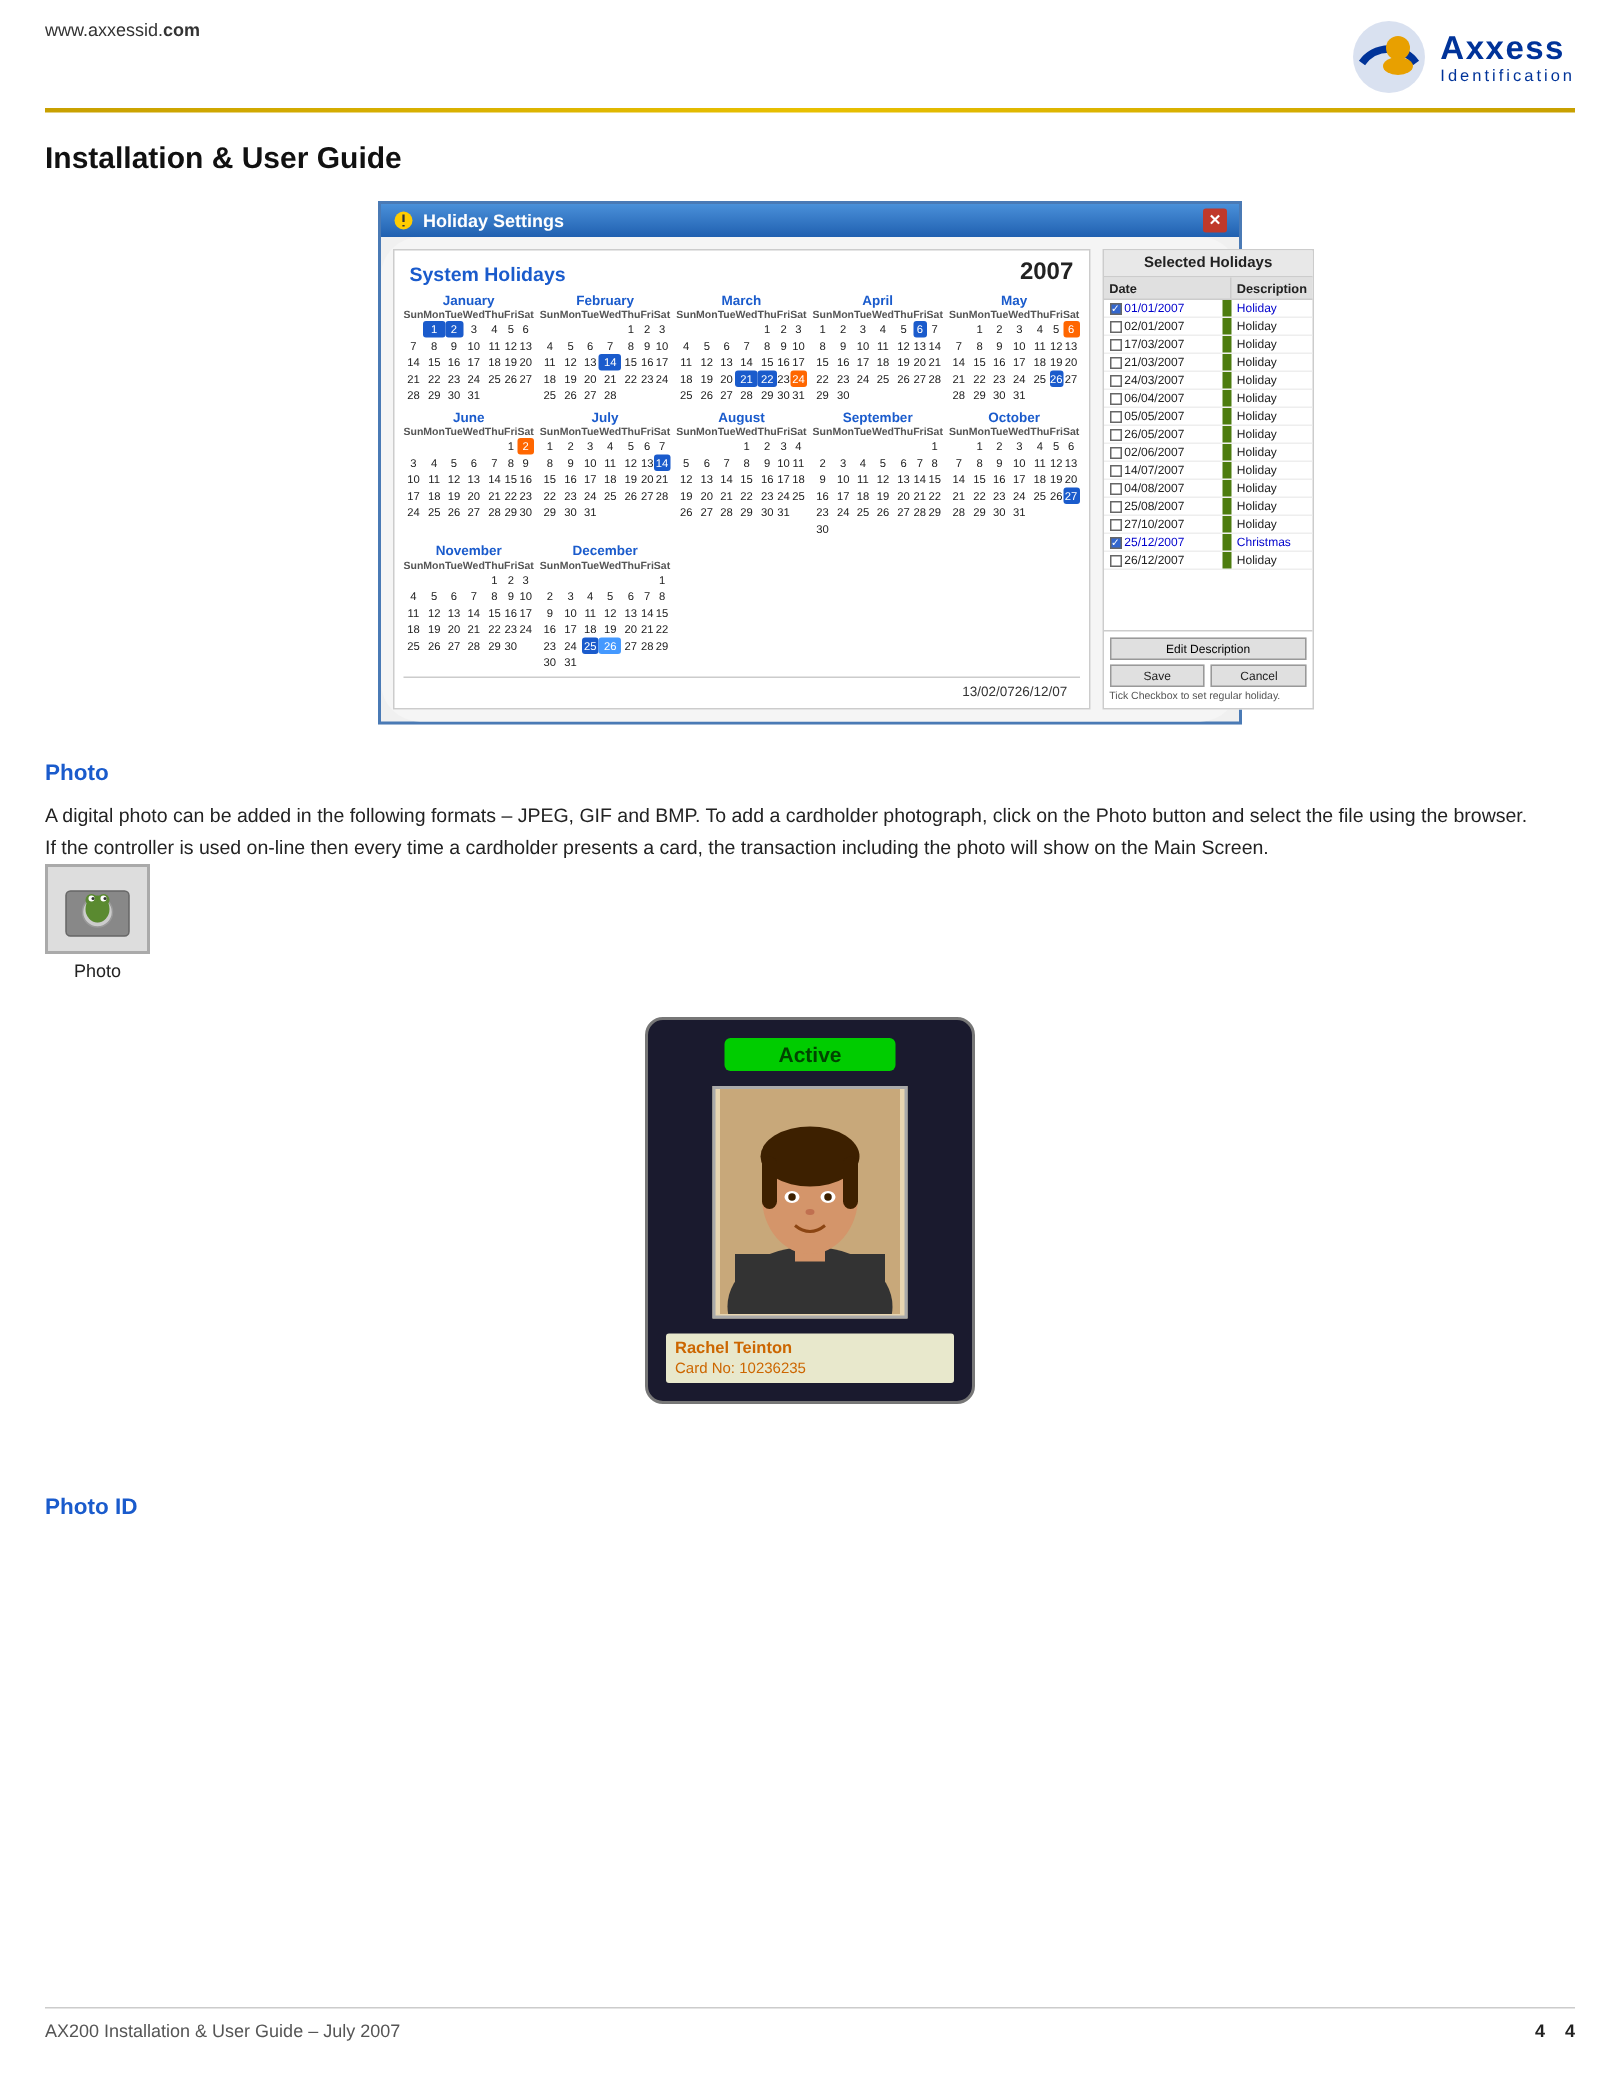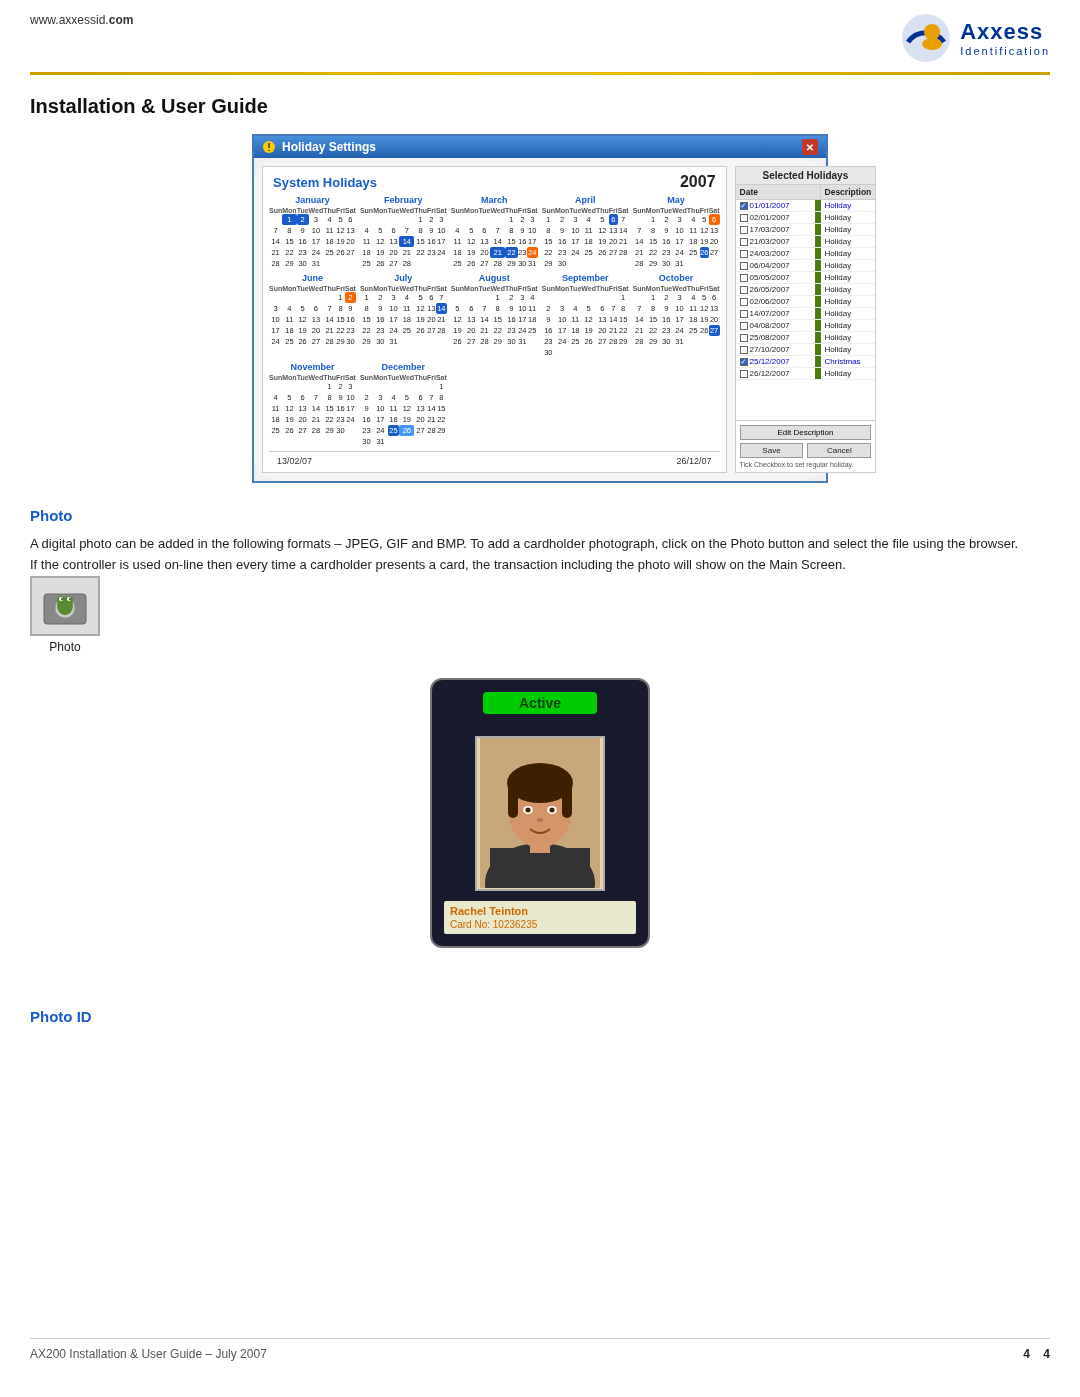--- a/index.html
+++ b/index.html
@@ -180,21 +180,21 @@
     }
     .cal-day.blue-highlight {
       background: #4499ff;
       color: white;
       border-radius: 2px;
     }
     .cal-day.empty { color: transparent; }
 
     .bottom-dates {
       display: flex;
-      justify-content: space-between;
+      justify-content: flex-end;
       padding: 4px 8px 0 8px;
       font-size: 9px;
       color: #333;
       border-top: 1px solid #ccc;
       margin-top: 4px;
     }
 
     
     .holidays-panel {
       width: 160px;
@@ -353,21 +353,21 @@
       flex-direction: column;
       align-items: center;
     }
     .active-badge {
       background: #00cc00;
       color: #004400;
       font-weight: bold;
       font-size: 14px;
       padding: 3px 36px;
       border-radius: 4px;
-      margin-bottom: 22px;
+      margin-bottom: 10px;
     }
     .card-photo-area {
       width: 130px;
       height: 155px;
       background: #e8d5b0;
       border: 2px solid #aaa;
       overflow: hidden;
       display: flex;
       align-items: center;
       justify-content: center;

